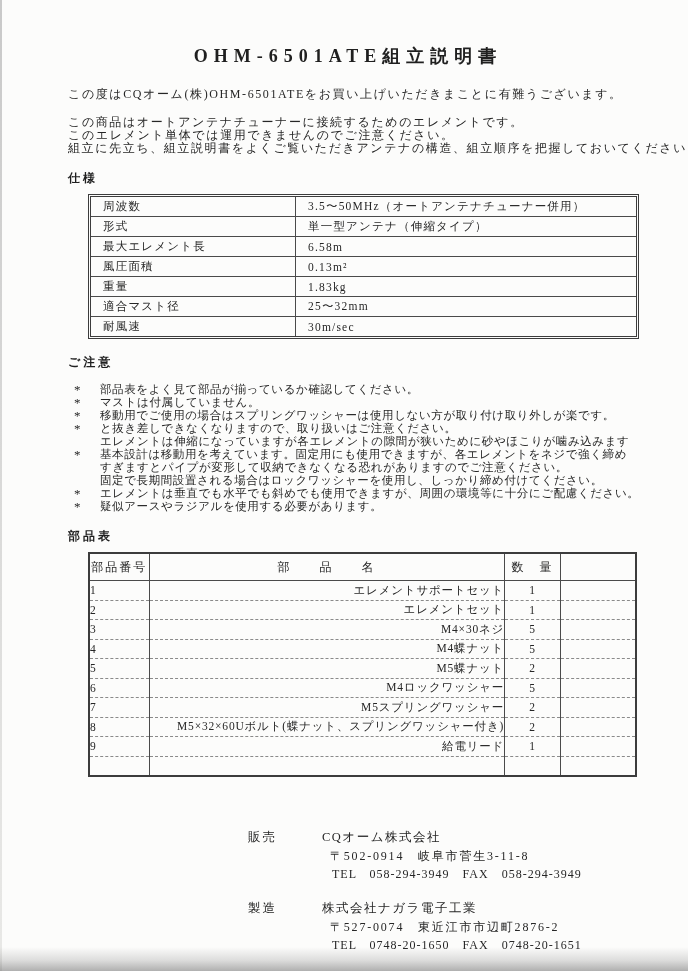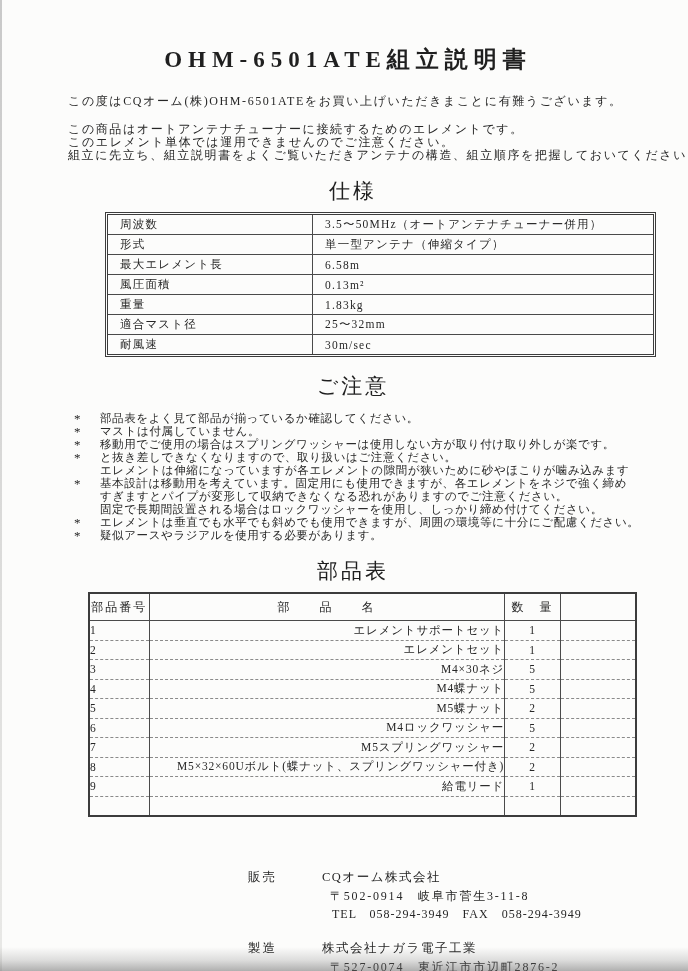--- a/index.html
+++ b/index.html
@@ -10,42 +10,41 @@
     background:#fcfcfb;
     color:#262626;
     font-family:"Liberation Serif","DejaVu Serif",serif;
     overflow:hidden;
     box-sizing:border-box;
   }
   .content{padding:44px 50px 0 68px;}
 
   .doc-title{
     text-align:center;
-    font-size:23px;
+    font-size:18px;
     letter-spacing:6px;
     color:#1f1f1f;
     white-space:nowrap;
     margin:0 0 20px -10px;
   }
   .para{font-size:12px;letter-spacing:1.6px;line-height:13px;white-space:nowrap;}
   .intro{margin-bottom:15px;}
   .desc-line{margin:0;}
 
   .section-heading{
-    font-size:21px;
+    font-size:12px;
     letter-spacing:3px;
     margin:15px 0 7px 0;
-    font-weight:normal;
+    font-weight:bold;
     color:#1f1f1f;
-    text-align:center;
   }
 
   
   .spec-wrap{
-    width:545px;margin-left:37px;
+    width:545px;margin-left:20px;
     border:3px double #3c3c3c;
     background:#fcfcfb;
   }
   table{border-collapse:collapse;width:100%;}
   .spec-table td{
     font-size:11.5px;
     height:19px;
     padding:0 0 0 12px;
     letter-spacing:1.2px;
     white-space:nowrap;

